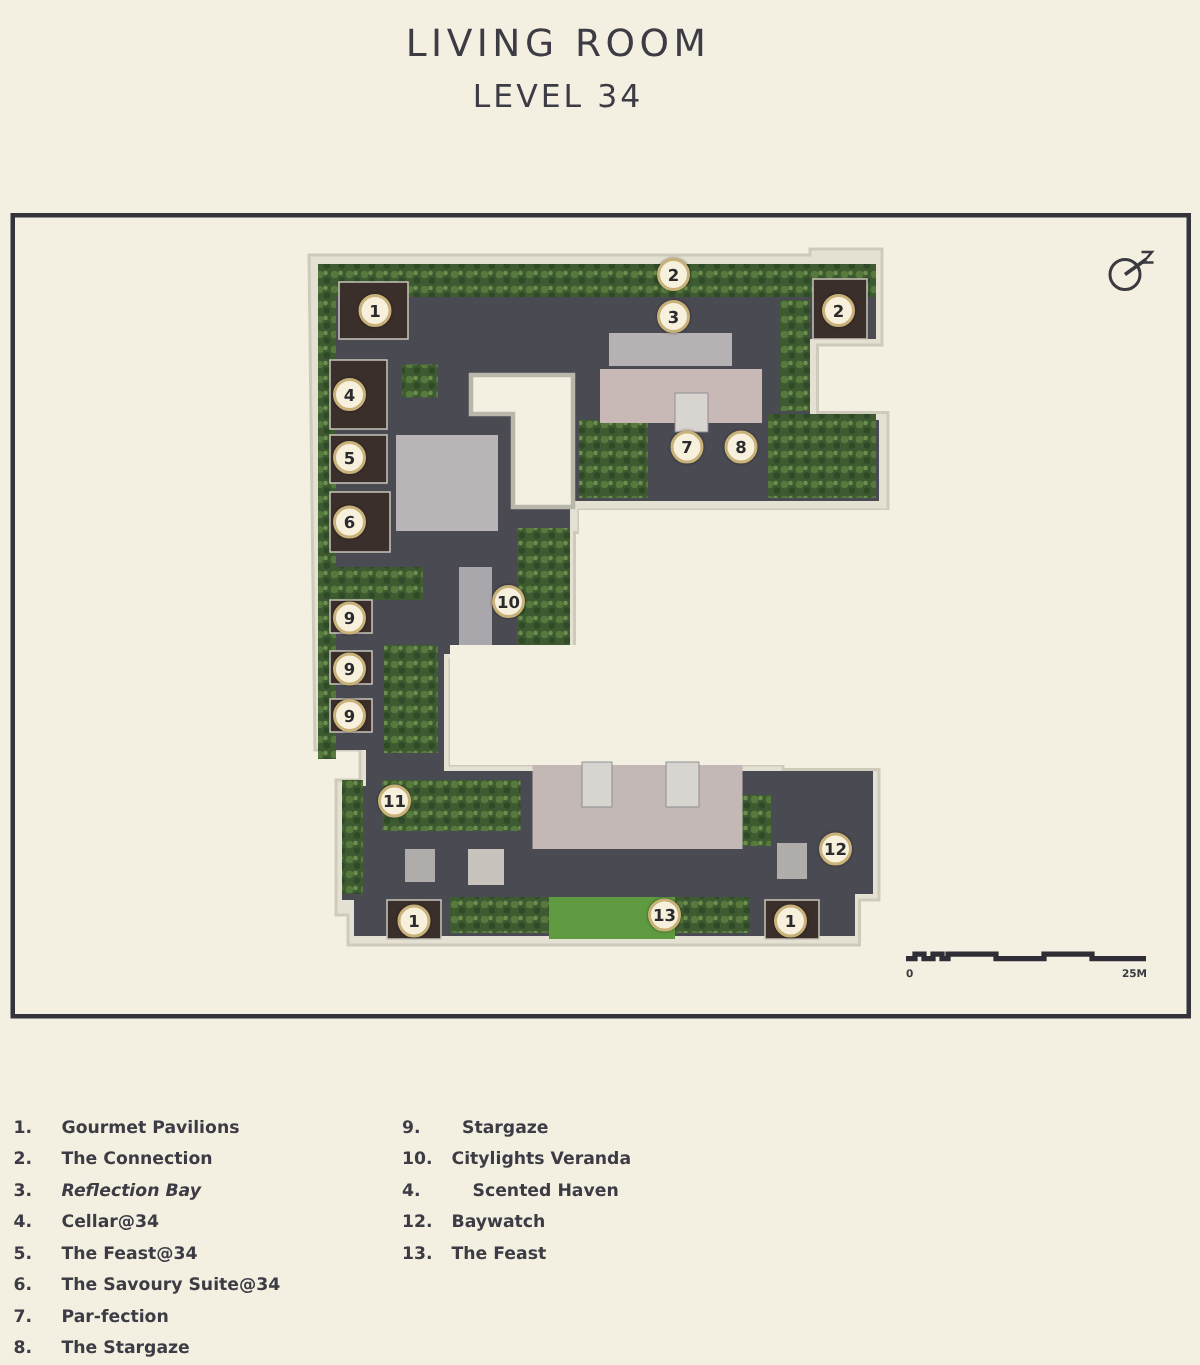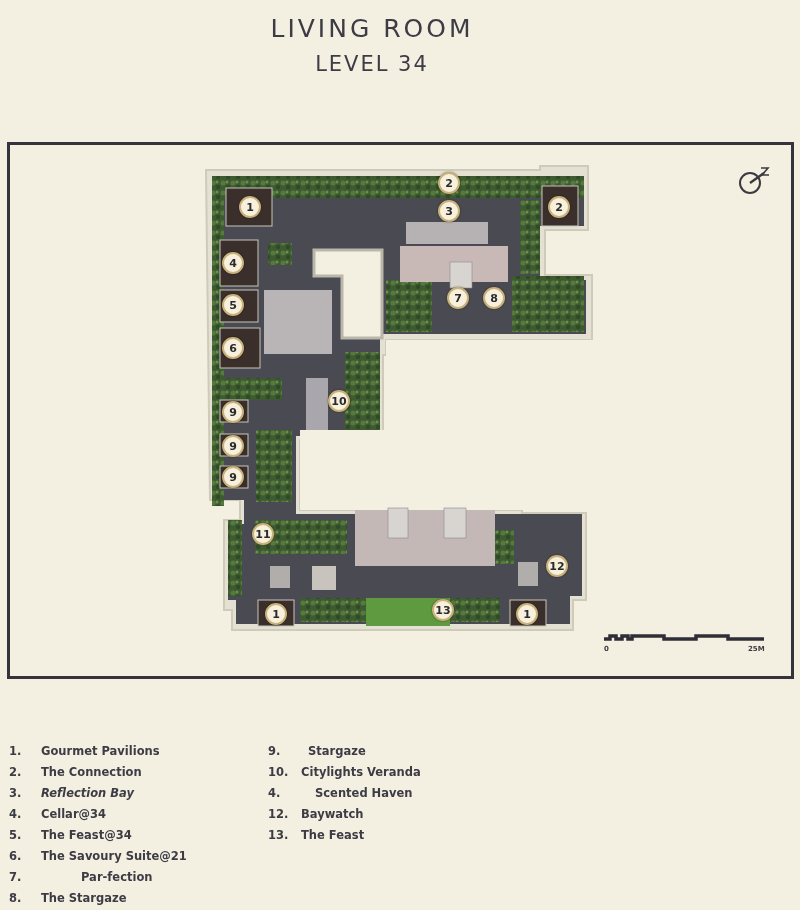--- a/index.html
+++ b/index.html
@@ -149,25 +149,25 @@
   <div class="row" style="top:63px;">
       <span class="num">4.</span>
       <span class="lbl" style="left:32px;">Cellar@34</span>
     </div>
   <div class="row" style="top:84px;">
       <span class="num">5.</span>
       <span class="lbl" style="left:32px;">The Feast@34</span>
     </div>
   <div class="row" style="top:105px;">
       <span class="num">6.</span>
-      <span class="lbl" style="left:32px;">The Savoury Suite@21</span>
+      <span class="lbl" style="left:32px;">The Savoury Suite@34</span>
     </div>
   <div class="row" style="top:126px;">
       <span class="num">7.</span>
-      <span class="lbl" style="left:32px;margin-left:40px;">Par-fection</span>
+      <span class="lbl" style="left:32px;">Par-fection</span>
     </div>
   <div class="row" style="top:147px;">
       <span class="num">8.</span>
       <span class="lbl" style="left:32px;">The Stargaze</span>
     </div>
 </div>
 
 <div class="legend" style="left:268px;top:744px;">
   <div class="row" style="top:0px;">
       <span class="num">9.</span>

